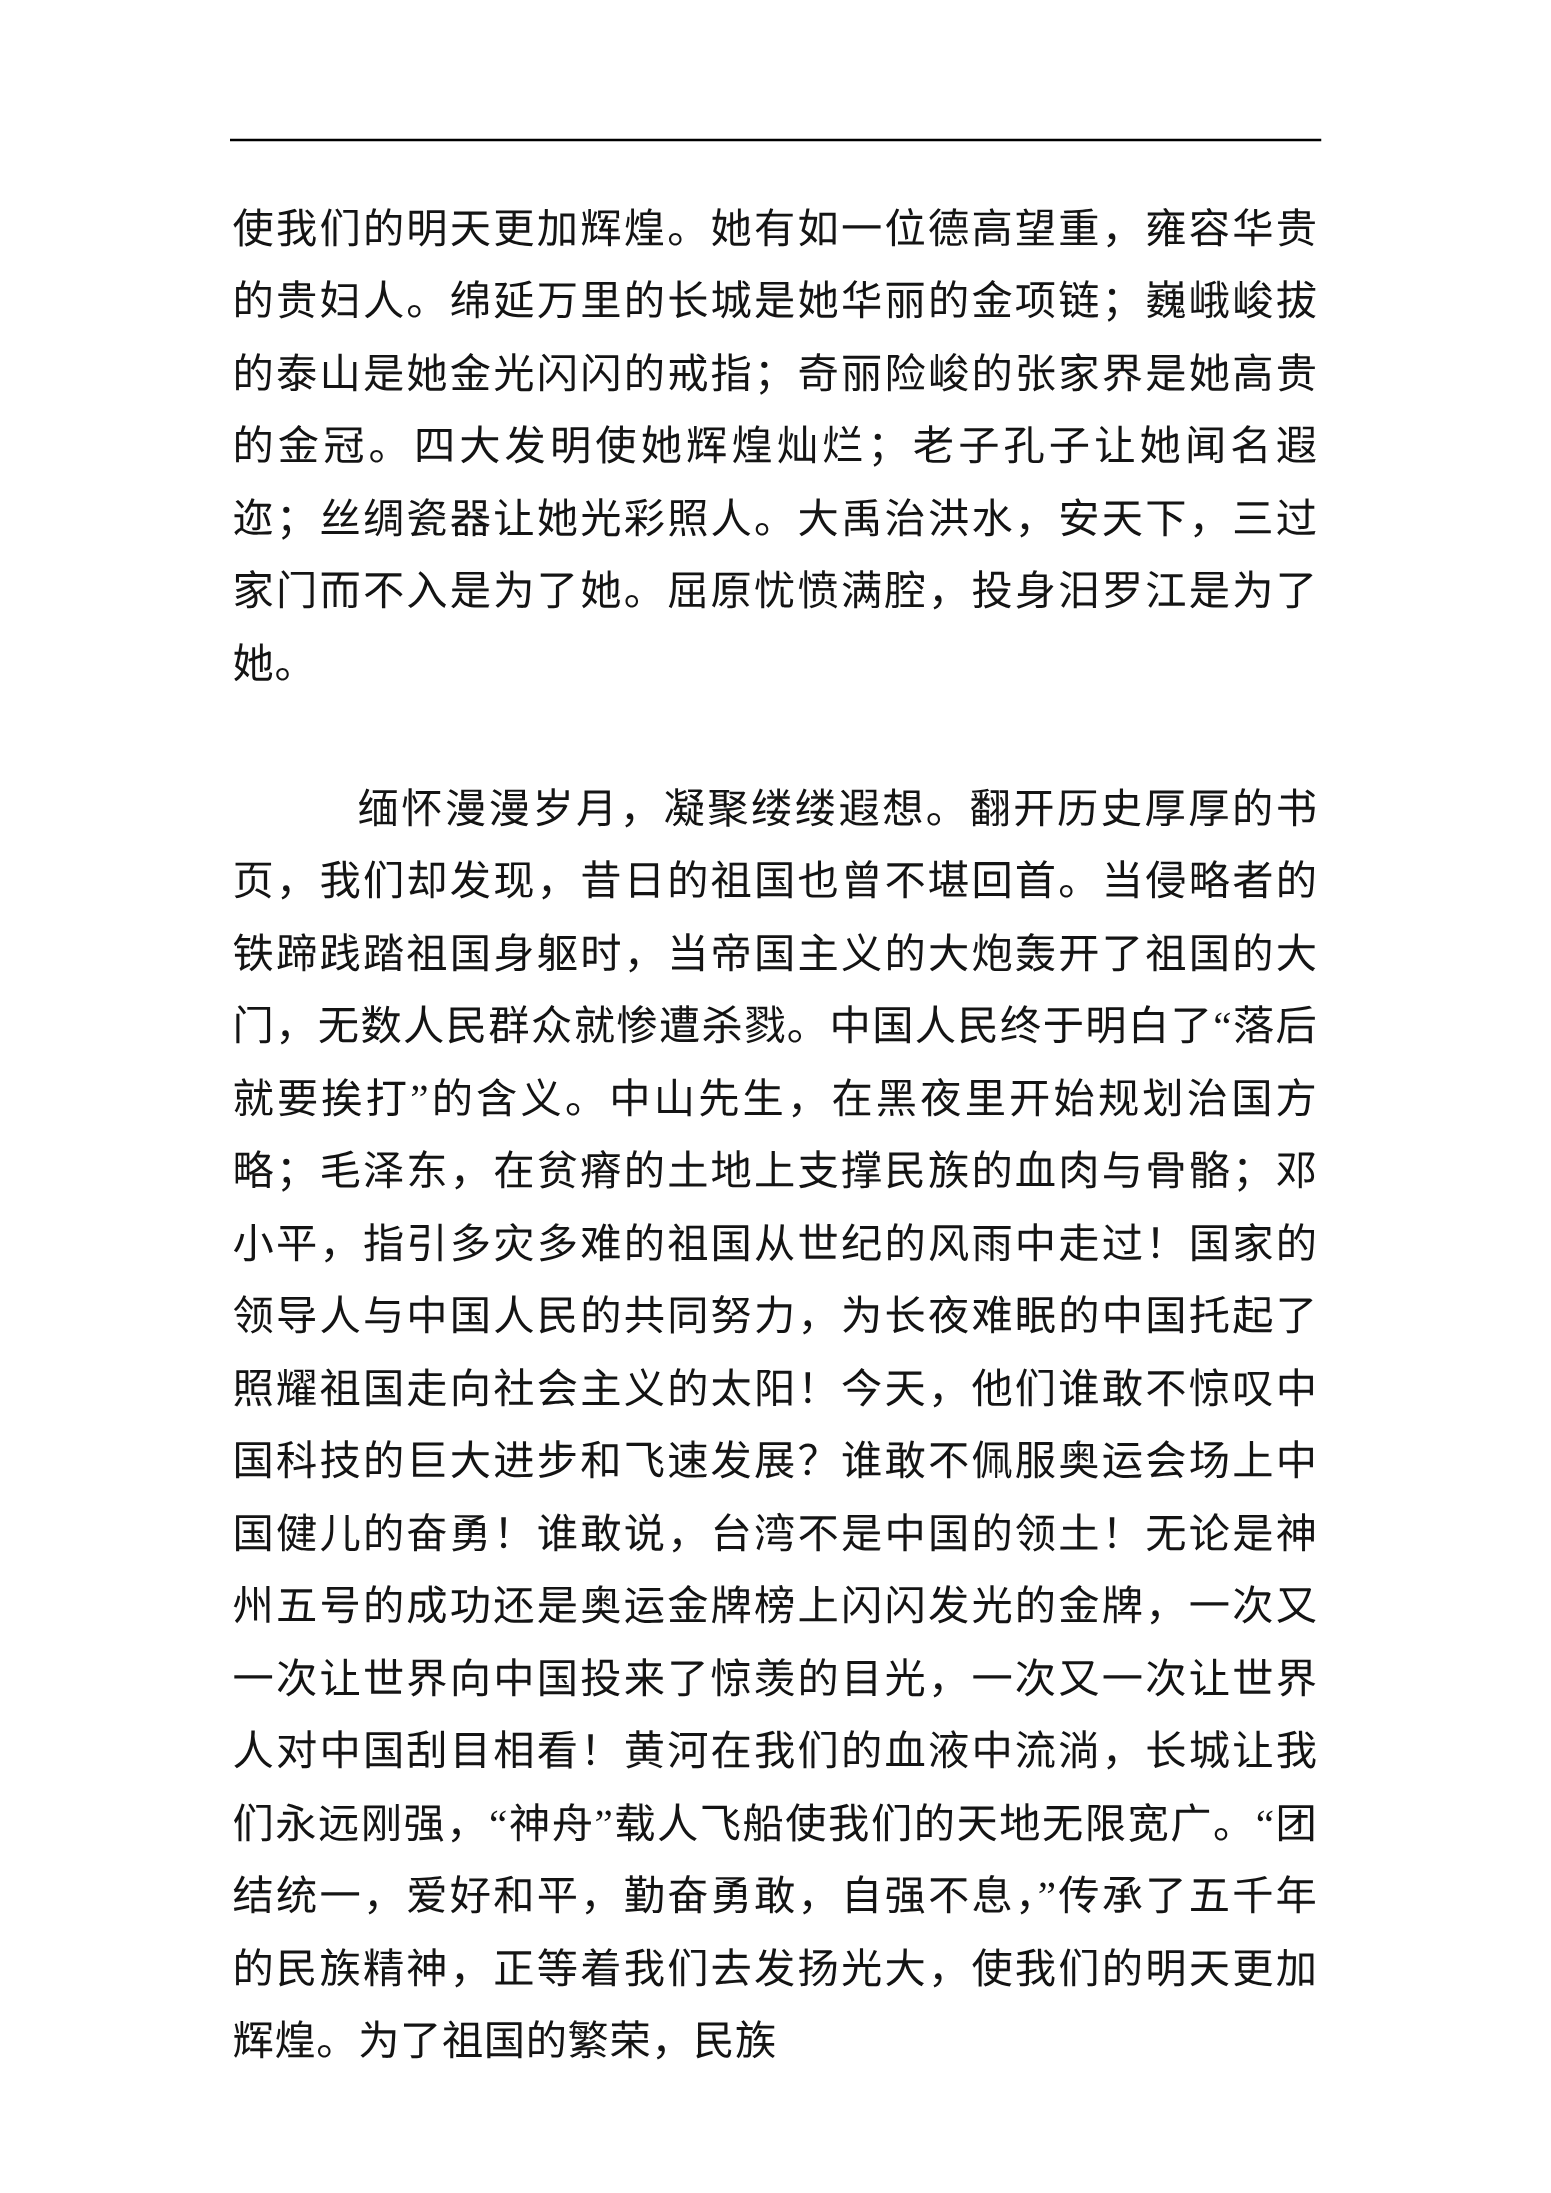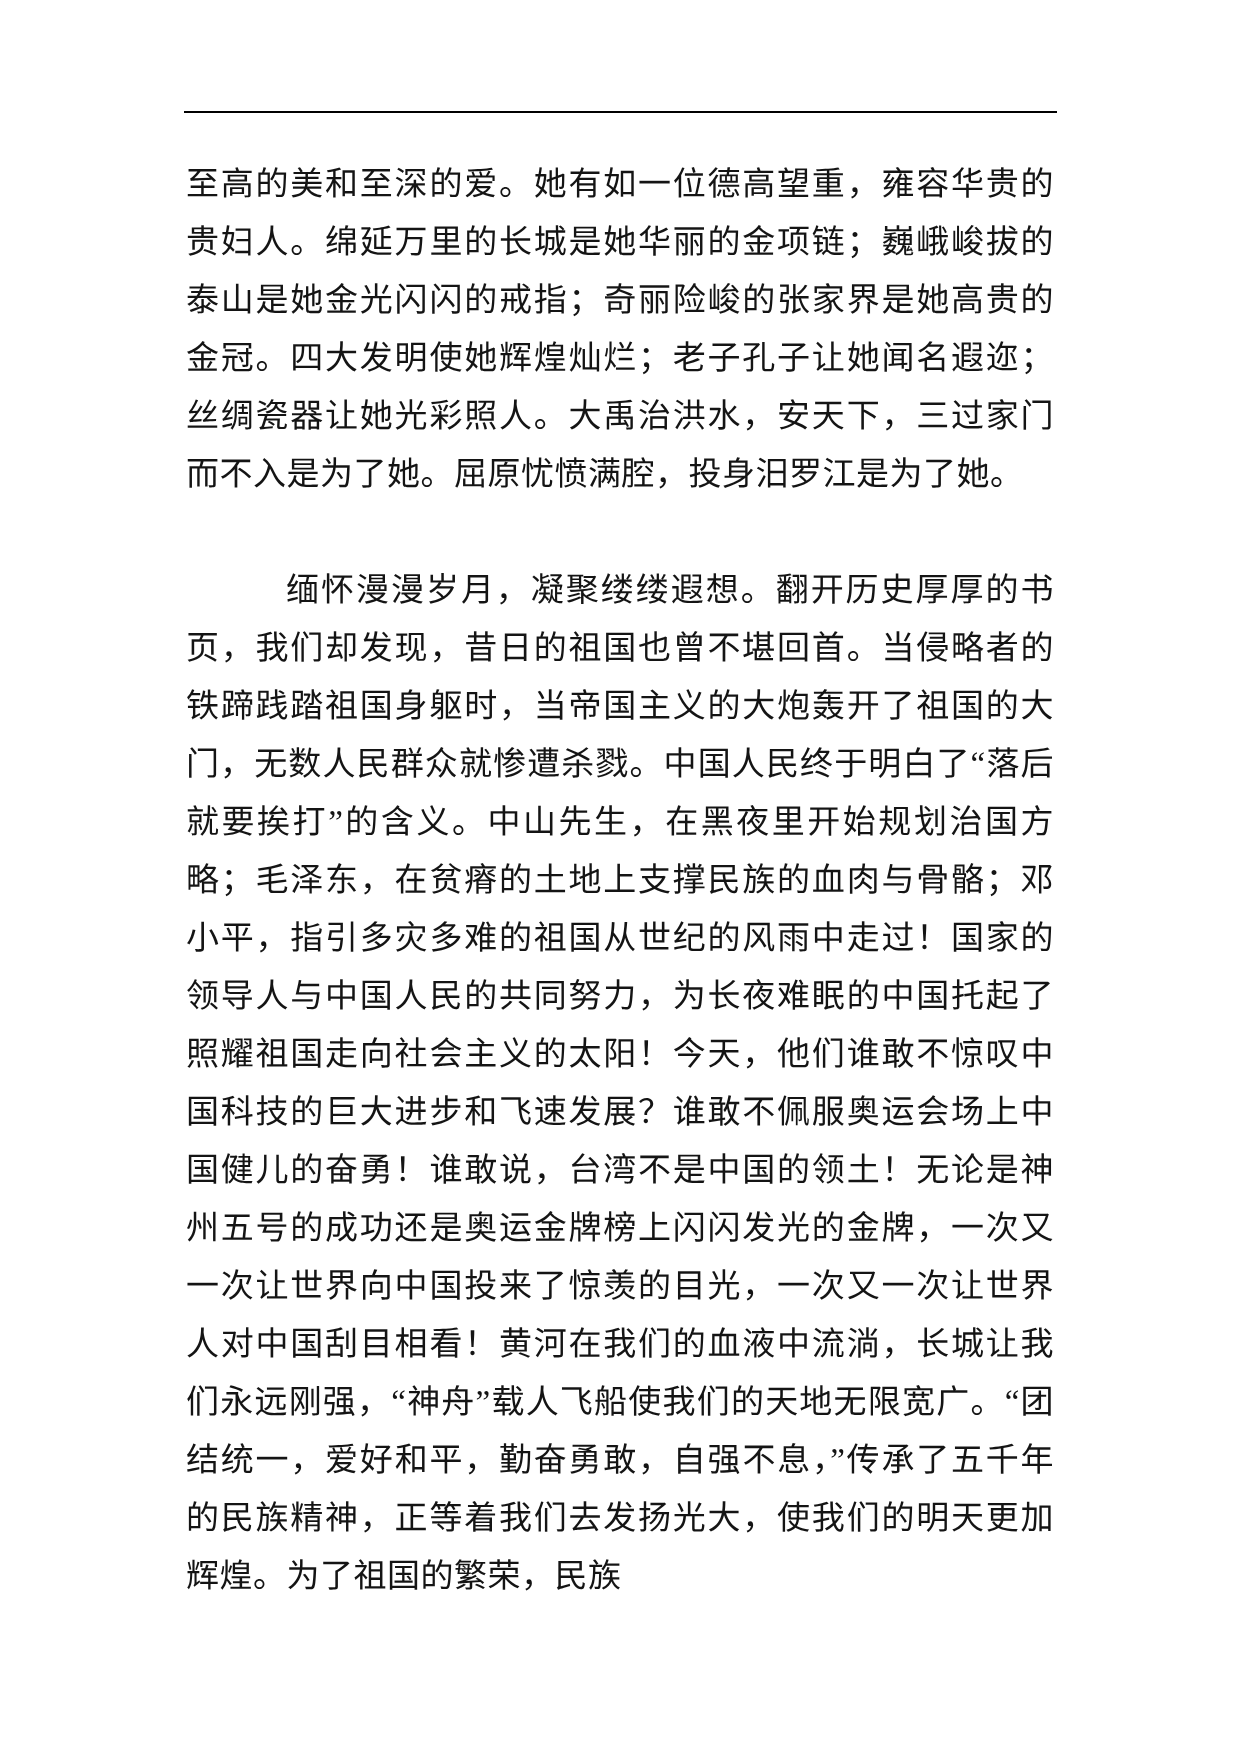--- a/index.html
+++ b/index.html
@@ -48,16 +48,16 @@
   .para.indented {
     text-indent: 100px;
   }
 </style>
 </head>
 <body>
 
 <div class="page">
   <div class="header-rule"></div>
   <div class="doc-body">
-    <p class="para">至高的美和至深的爱。她有如一位德高望重，雍容华贵的贵妇人。绵延万里的长城是她华丽的金项链；巍峨峻拔的泰山是她金光闪闪的戒指；奇丽险峻的张家界是她高贵的金冠。四大发明使她辉煌灿烂；老子孔子让她闻名遐迩；丝绸瓷器让她光彩照人。大禹治洪水，安天下，三过家门而不入是为了她。屈原忧愤满腔，投身汨罗江是为了她。</p>
+    <p class="para">使我们的明天更加辉煌。她有如一位德高望重，雍容华贵的贵妇人。绵延万里的长城是她华丽的金项链；巍峨峻拔的泰山是她金光闪闪的戒指；奇丽险峻的张家界是她高贵的金冠。四大发明使她辉煌灿烂；老子孔子让她闻名遐迩；丝绸瓷器让她光彩照人。大禹治洪水，安天下，三过家门而不入是为了她。屈原忧愤满腔，投身汨罗江是为了她。</p>
     <p class="para indented">缅怀漫漫岁月，凝聚缕缕遐想。翻开历史厚厚的书页，我们却发现，昔日的祖国也曾不堪回首。当侵略者的铁蹄践踏祖国身躯时，当帝国主义的大炮轰开了祖国的大门，无数人民群众就惨遭杀戮。中国人民终于明白了“落后就要挨打”的含义。中山先生，在黑夜里开始规划治国方略；毛泽东，在贫瘠的土地上支撑民族的血肉与骨骼；邓小平，指引多灾多难的祖国从世纪的风雨中走过！国家的领导人与中国人民的共同努力，为长夜难眠的中国托起了照耀祖国走向社会主义的太阳！今天，他们谁敢不惊叹中国科技的巨大进步和飞速发展？谁敢不佩服奥运会场上中国健儿的奋勇！谁敢说，台湾不是中国的领土！无论是神州五号的成功还是奥运金牌榜上闪闪发光的金牌，一次又一次让世界向中国投来了惊羡的目光，一次又一次让世界人对中国刮目相看！黄河在我们的血液中流淌，长城让我们永远刚强，“神舟”载人飞船使我们的天地无限宽广。“团结统一，爱好和平，勤奋勇敢，自强不息，”传承了五千年的民族精神，正等着我们去发扬光大，使我们的明天更加辉煌。为了祖国的繁荣，民族</p>
   </div>
 </div>
 
 </body></html>

